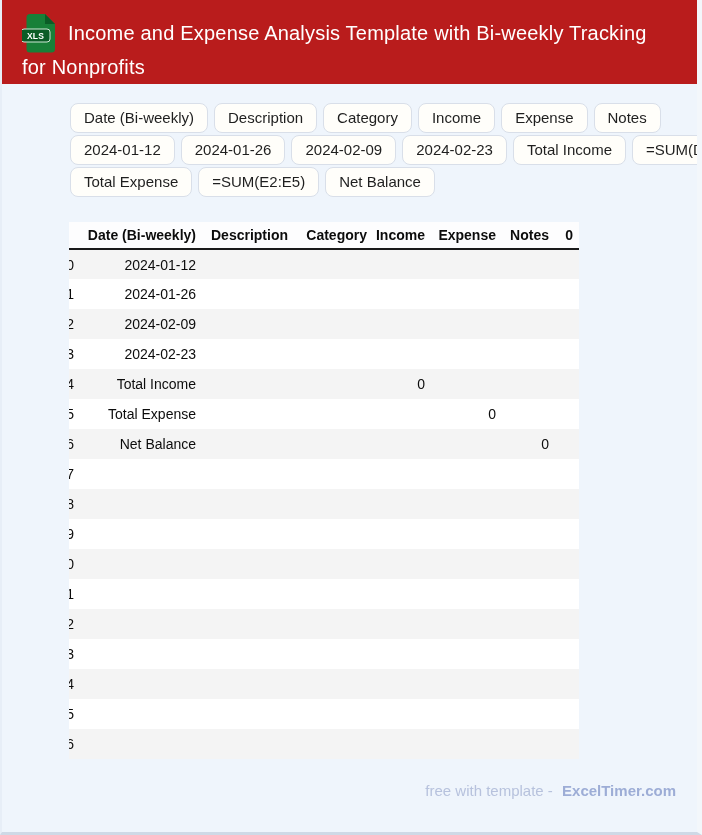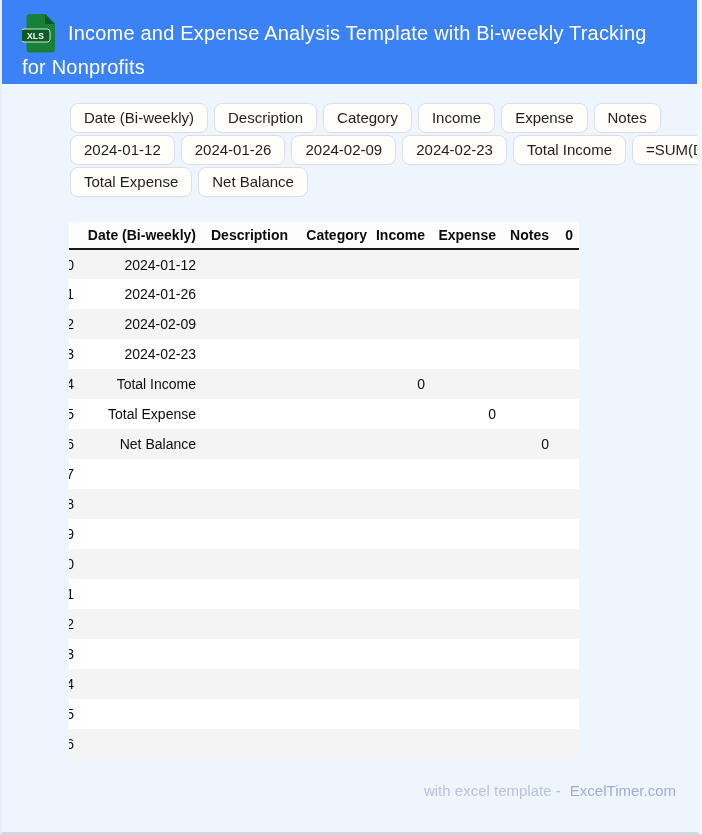--- a/index.html
+++ b/index.html
@@ -14,21 +14,21 @@
     border-left: 2px solid #e7eef7;
     border-right: 5px solid #f3f7fb;
     border-bottom: 3px solid #cfd9e6;
     overflow: hidden;
   }
 
   
   .titlebar {
     width: 100%;
     height: 84px;
-    background: #3b82f6;
+    background: #b91c1c;
     padding: 13px 40px 14px 20px;
   }
   .titlebar h1 {
     font-size: 20px;
     font-weight: 500;
     color: #ffffff;
     line-height: 28px;
     letter-spacing: 0.2px;
   }
   .file-icon {
@@ -96,21 +96,21 @@
   tbody tr:nth-child(even) { background: #ffffff; }
 
   
   .footer {
     position: absolute;
     right: 21px;
     bottom: 33px;
     font-size: 15px;
   }
   .footer .label { color: #b7c2dd; }
-  .footer .brand { color: #9dadd6; font-weight: 400; margin-left: 5px; }
+  .footer .brand { color: #9dadd6; font-weight: 700; margin-left: 5px; }
 </style>
 </head>
 <body>
 
 <div class="page">
 
   <header class="titlebar">
     <h1>
       <svg class="file-icon" width="34" height="40" viewBox="0 0 34 40" xmlns="http://www.w3.org/2000/svg">
         <path d="M8 1 h15 l10 10 v25 a3.5 3.5 0 0 1 -3.5 3.5 h-21.5 a3.5 3.5 0 0 1 -3.5 -3.5 v-31.5 a3.5 3.5 0 0 1 3.5 -3.5 z" fill="#188038"></path>
@@ -133,20 +133,21 @@
       <div class="chip-row">
         <span class="chip">2024-01-12</span>
         <span class="chip">2024-01-26</span>
         <span class="chip">2024-02-09</span>
         <span class="chip">2024-02-23</span>
         <span class="chip">Total Income</span>
         <span class="chip">=SUM(D2:D5)</span>
       </div>
       <div class="chip-row">
         <span class="chip">Total Expense</span>
+        <span class="chip">=SUM(E2:E5)</span>
         <span class="chip">Net Balance</span>
       </div>
     </section>
 
   <div class="table-clip">
     <table>
       <colgroup>
         <col class="c0">
           <col class="c1">
           <col class="c2">
@@ -337,17 +338,17 @@
             <td></td>
             <td></td>
             <td></td>
             <td></td>
           </tr>
         </tbody>
     </table>
   </div>
 
   <div class="footer">
-    <span class="label">with excel template -</span>
+    <span class="label">free with template -</span>
     <span class="brand">ExcelTimer.com</span>
   </div>
 
 </div>
 
 </body></html>

